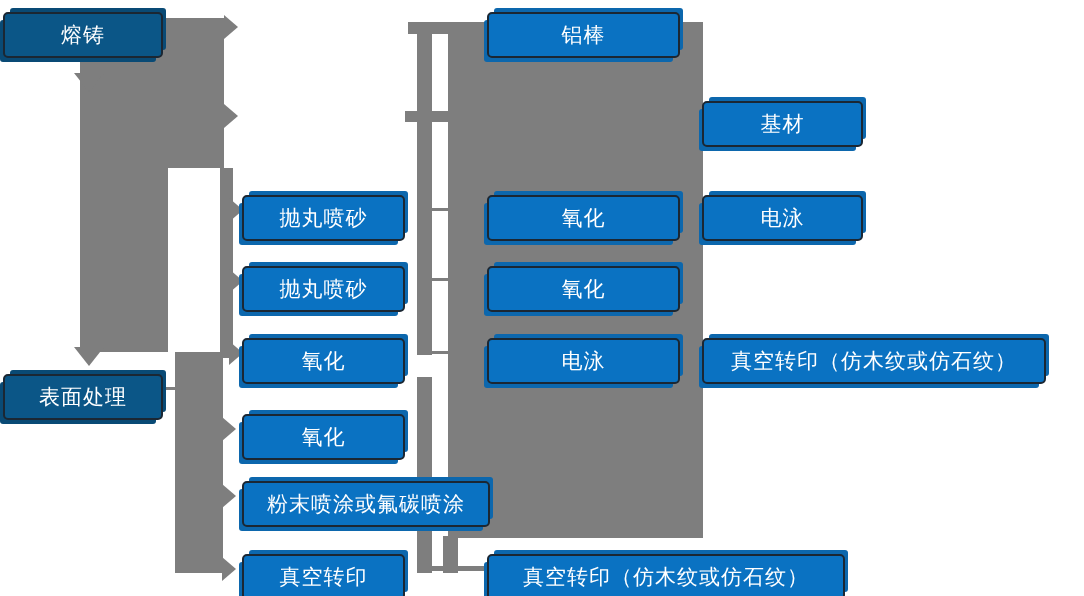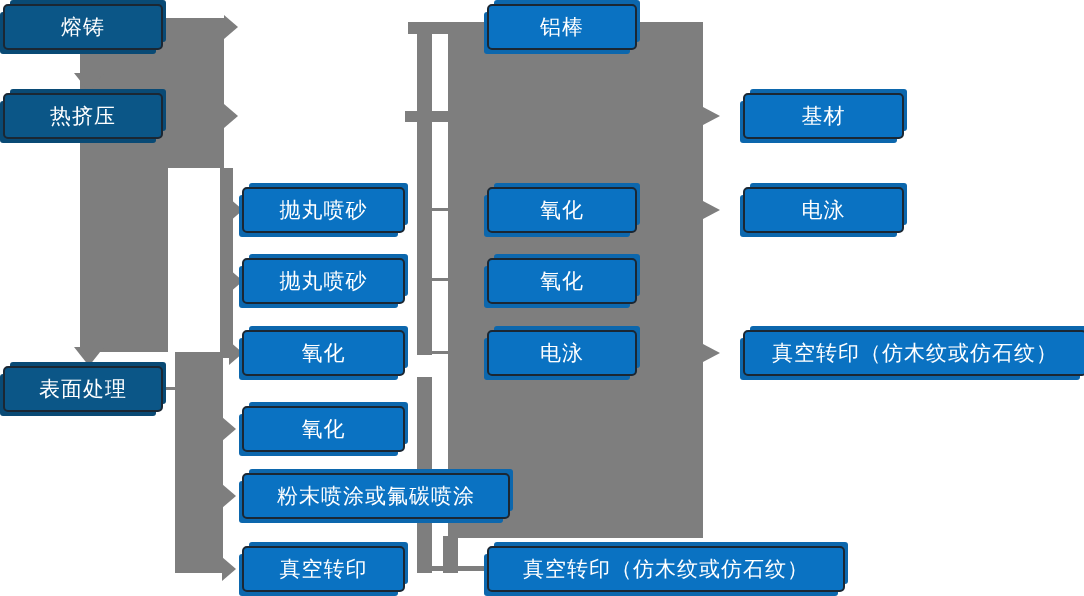--- a/index.html
+++ b/index.html
@@ -15,28 +15,29 @@
   .tr{border-top:12px solid transparent;border-bottom:12px solid transparent;border-left:14px solid var(--gray);}
   .trs{border-top:9px solid transparent;border-bottom:9px solid transparent;border-left:17px solid var(--gray);}
   
   .node{
     position:absolute;box-sizing:border-box;height:46px;
     background:var(--box-bright);border:2px solid var(--border);border-radius:5px;
     color:var(--text);display:flex;align-items:center;justify-content:center;
     font-size:21px;letter-spacing:1px;white-space:nowrap;
     box-shadow:-5px 6px 0 -2px var(--shadow-b),5px -6px 0 -2px var(--shadow-b);
     z-index:3;
+    margin-top:8px;
   }
   .node.dark{background:var(--box-dark);box-shadow:-5px 6px 0 -2px var(--shadow-d),5px -6px 0 -2px var(--shadow-d);}
   
   .c1{left:3px;width:160px}
   .c2{left:242px;width:163px}
-  .c3{left:487px;width:150px}
-  .c4{left:743px;width:161px}
-  .w248{width:268px}.w358{width:358px}.w344{width:344px}
+  .c3{left:487px;width:193px}
+  .c4{left:702px;width:161px}
+  .w248{width:248px}.w358{width:358px}.w344{width:344px}
   
   .r1{top:4px}.r2{top:93px}.r3{top:187px}.r4{top:258px}.r5{top:330px}
   .r6{top:406px}.r7{top:473px}.r8{top:546px}.rst{top:366px}
 </style>
 </head>
 <body>
 
 <div id="canvas">
 
   <div class="g" style="left:80px;top:18px;width:144px;height:150px"></div>
@@ -65,21 +66,20 @@
   <div class="tri tr" style="left:229px;top:269px"></div>
   <div class="tri tr" style="left:229px;top:341px"></div>
   <div class="tri tr" style="left:222px;top:417px"></div>
   <div class="tri tr" style="left:222px;top:484px"></div>
   <div class="tri tr" style="left:222px;top:557px"></div>
   <div class="tri trs" style="left:703px;top:107px"></div>
   <div class="tri trs" style="left:703px;top:201px"></div>
   <div class="tri trs" style="left:703px;top:344px"></div>
 
   <div class="node dark c1 r1">熔铸</div>
-  <div class="node dark c1 r2">热挤压</div>
   <div class="node dark c1 rst">表面处理</div>
 
   <div class="node c2 r3">抛丸喷砂</div>
   <div class="node c2 r4">抛丸喷砂</div>
   <div class="node c2 r5">氧化</div>
   <div class="node c2 r6">氧化</div>
   <div class="node c2 r7 w248">粉末喷涂或氟碳喷涂</div>
   <div class="node c2 r8">真空转印</div>
 
   <div class="node c3 r1">铝棒</div>

